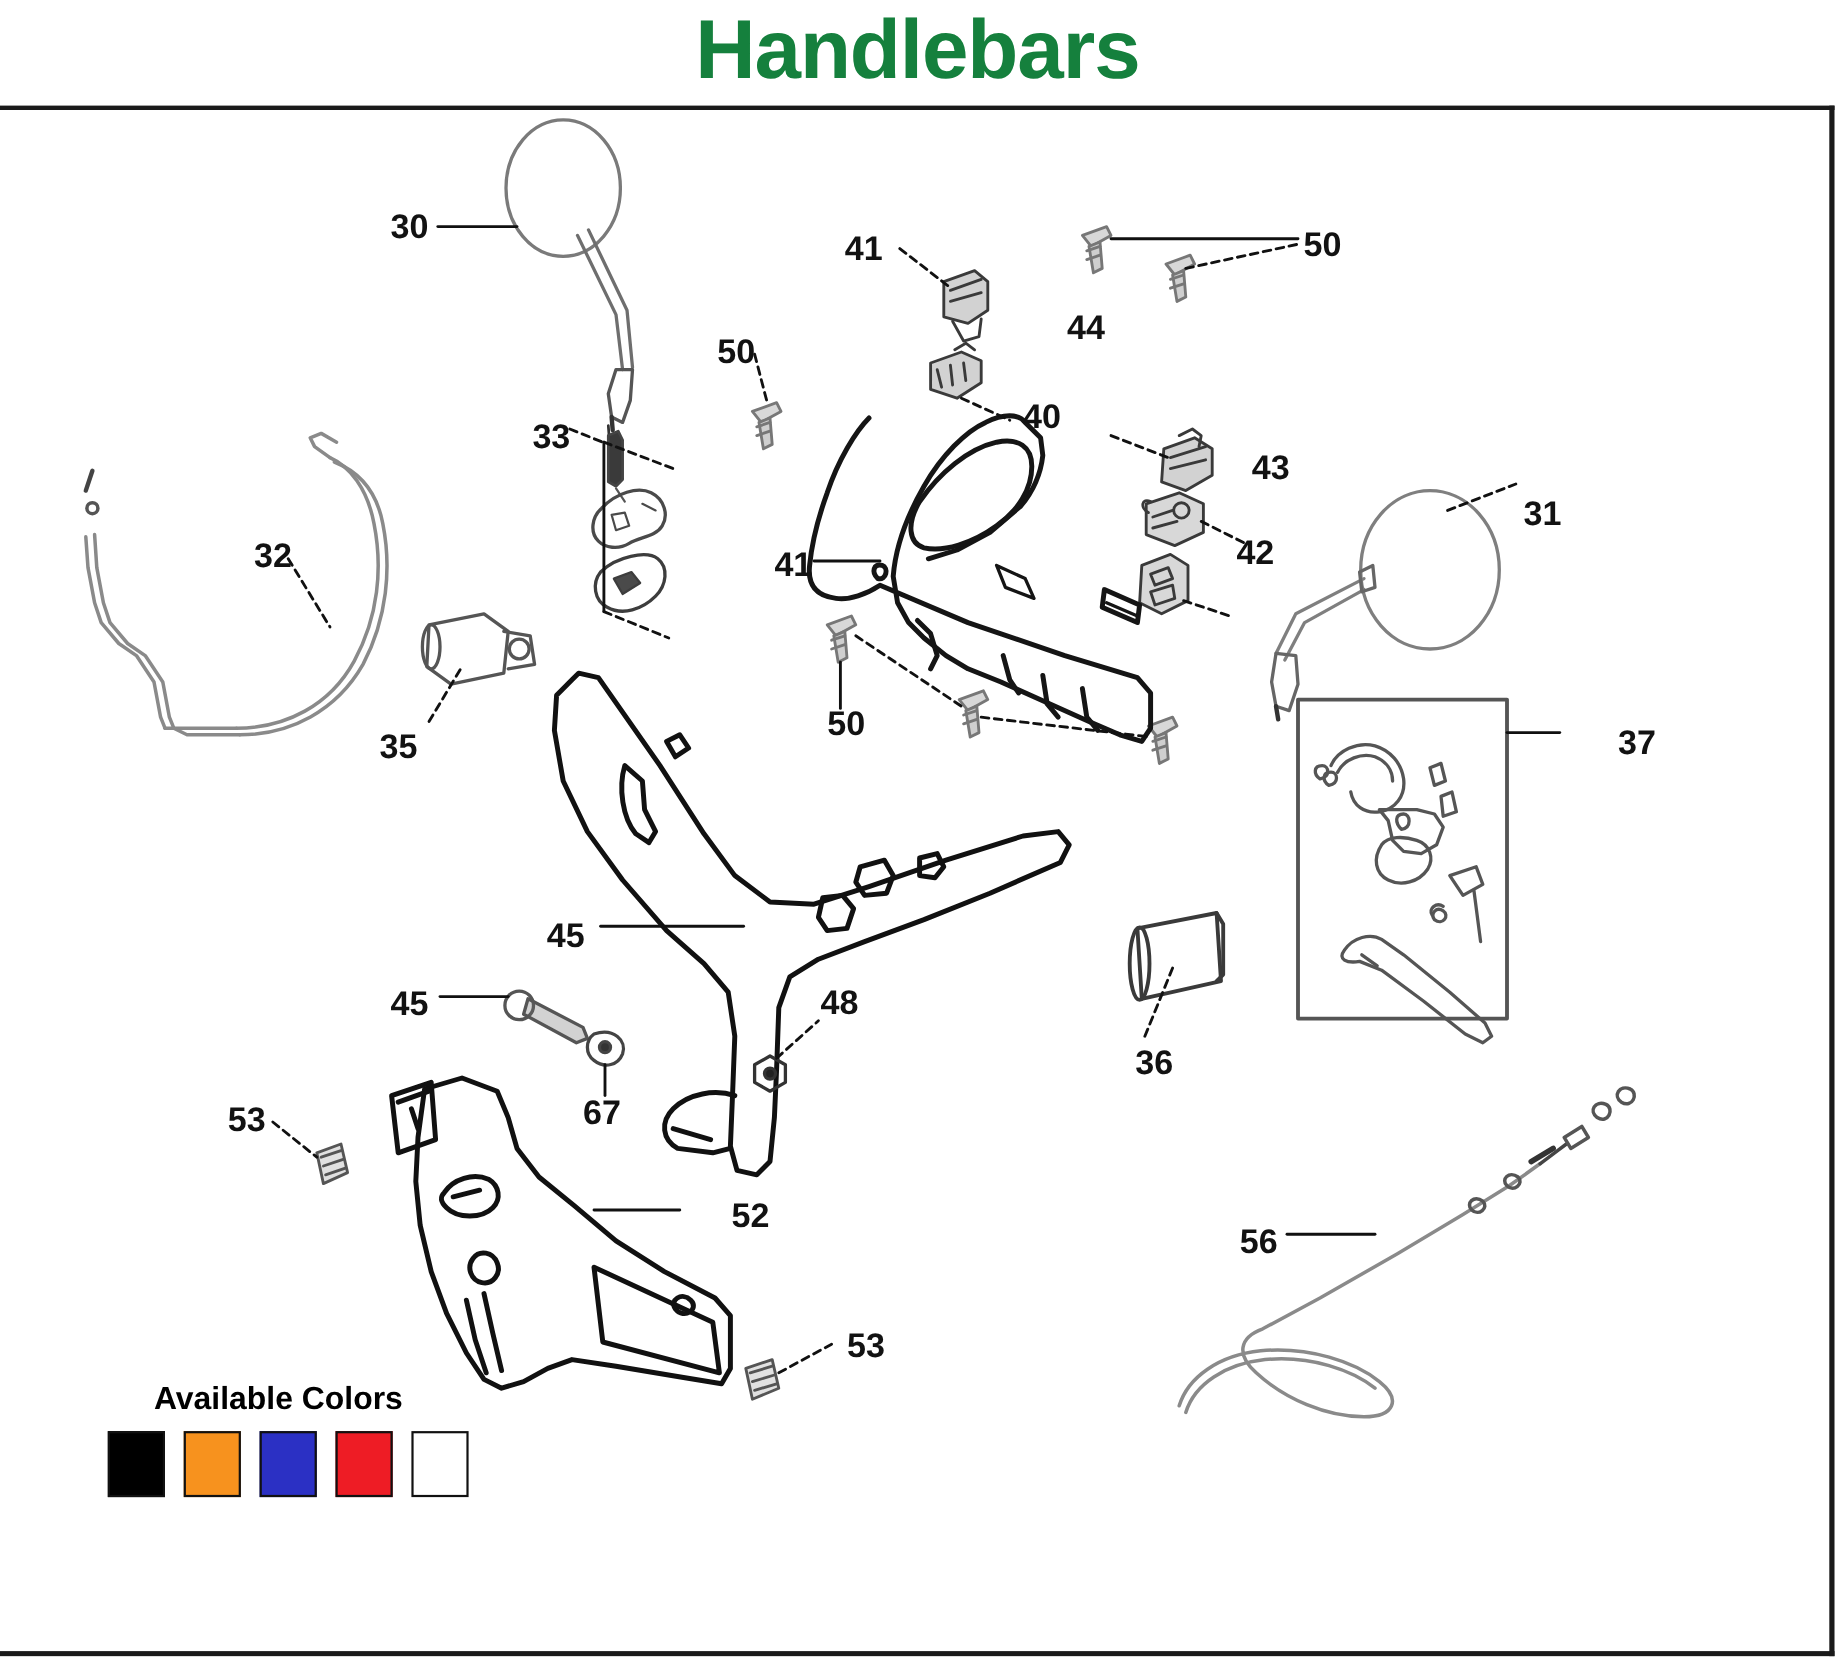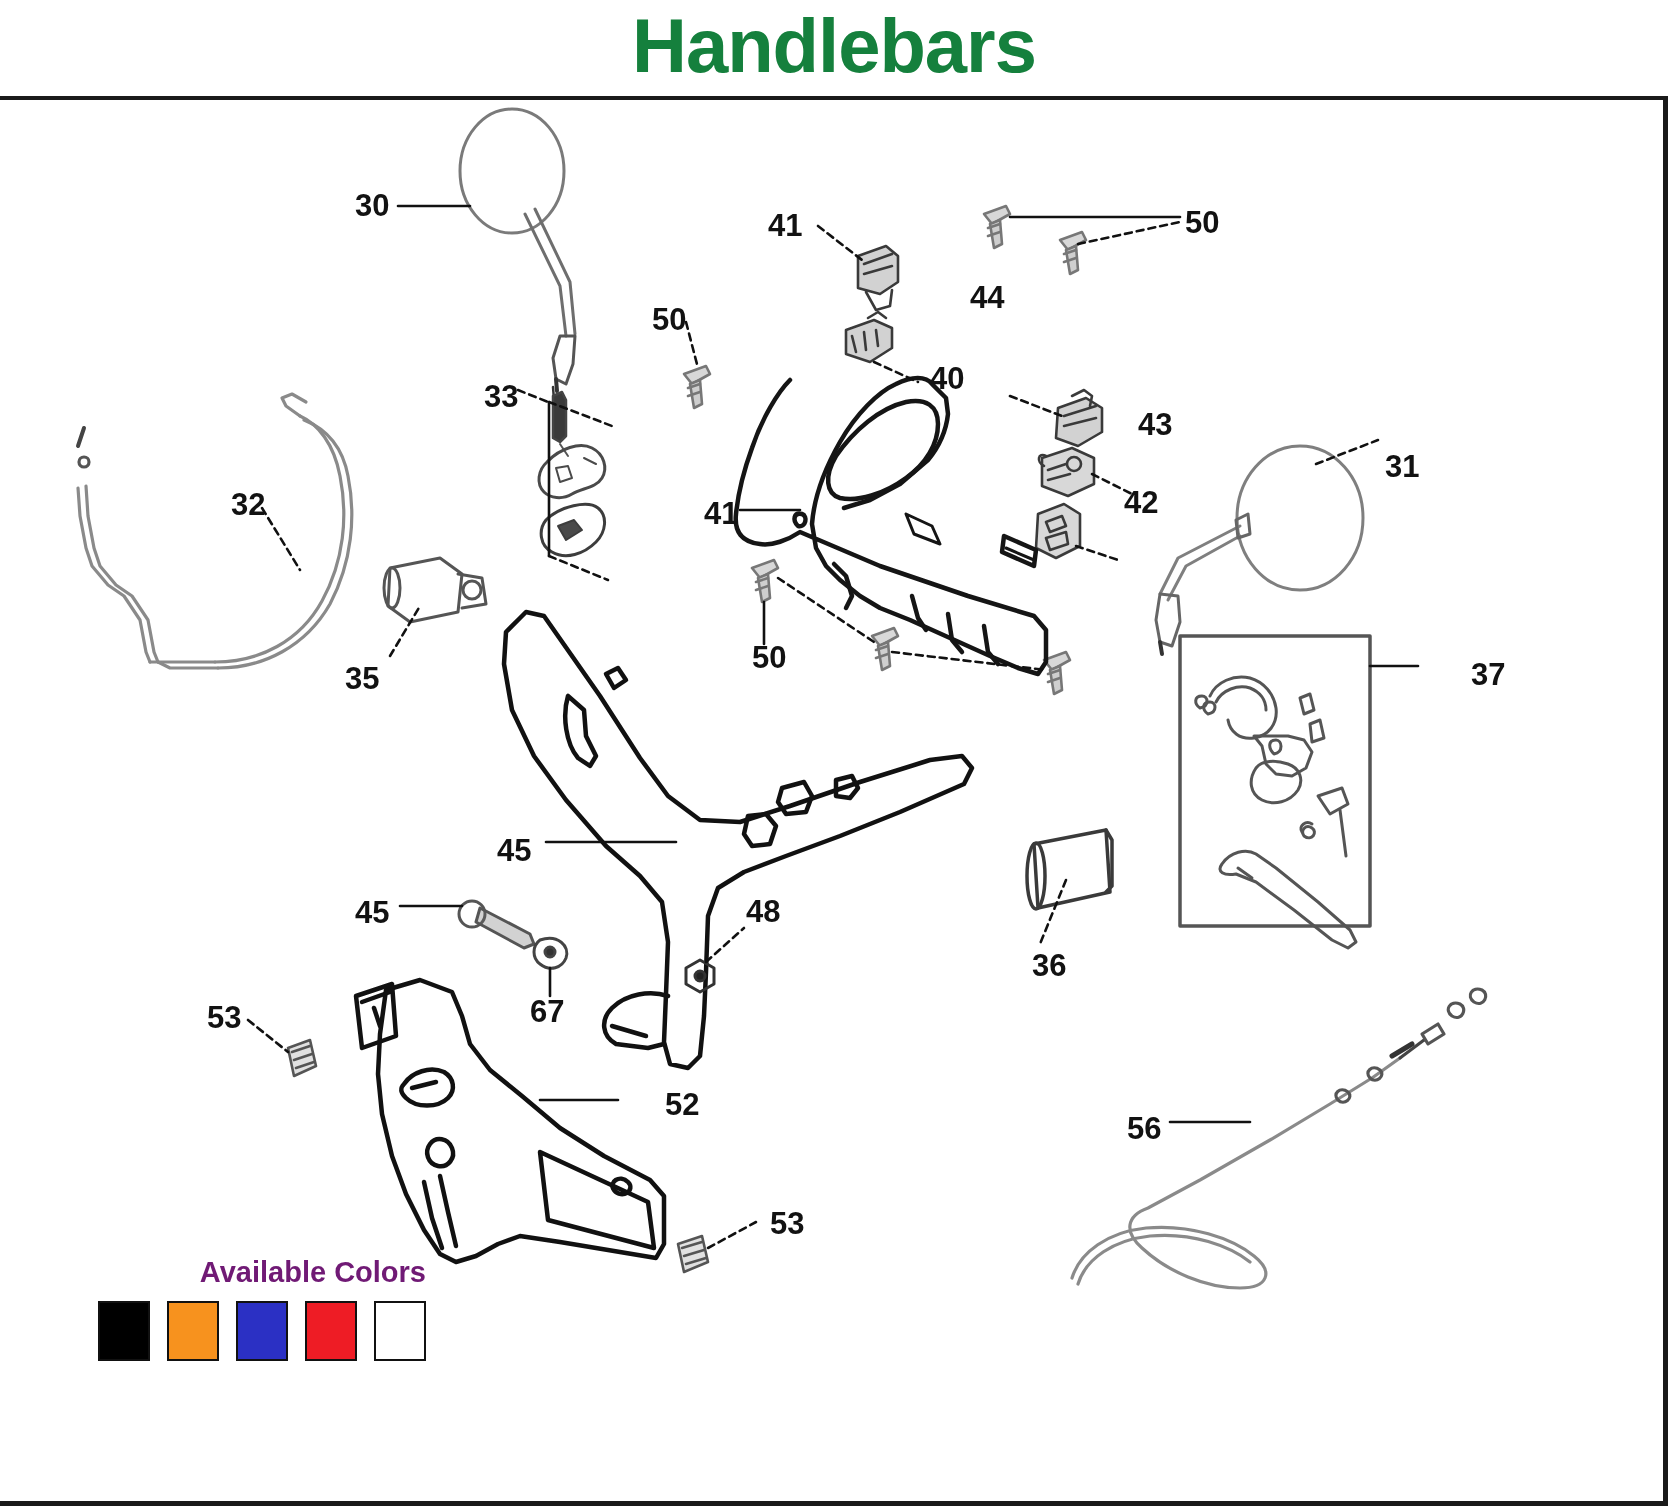--- a/index.html
+++ b/index.html
@@ -79,24 +79,23 @@
   
   #colors-block {
     position: absolute;
     left: 140px;
     top: 1258px;
   }
   #colors-title {
     font-family: "Liberation Sans", sans-serif;
     font-weight: bold;
     font-size: 29px;
-    color: #701a75;
+    color: #000000;
     margin: 0 0 14px 0;
     line-height: 1;
-    text-align: right;
   }
   #swatches {
     display: flex;
     gap: 17px;
     margin-left: -42px;
   }
   .swatch {
     width: 52px;
     height: 60px;
     border: 2px solid #111111;

